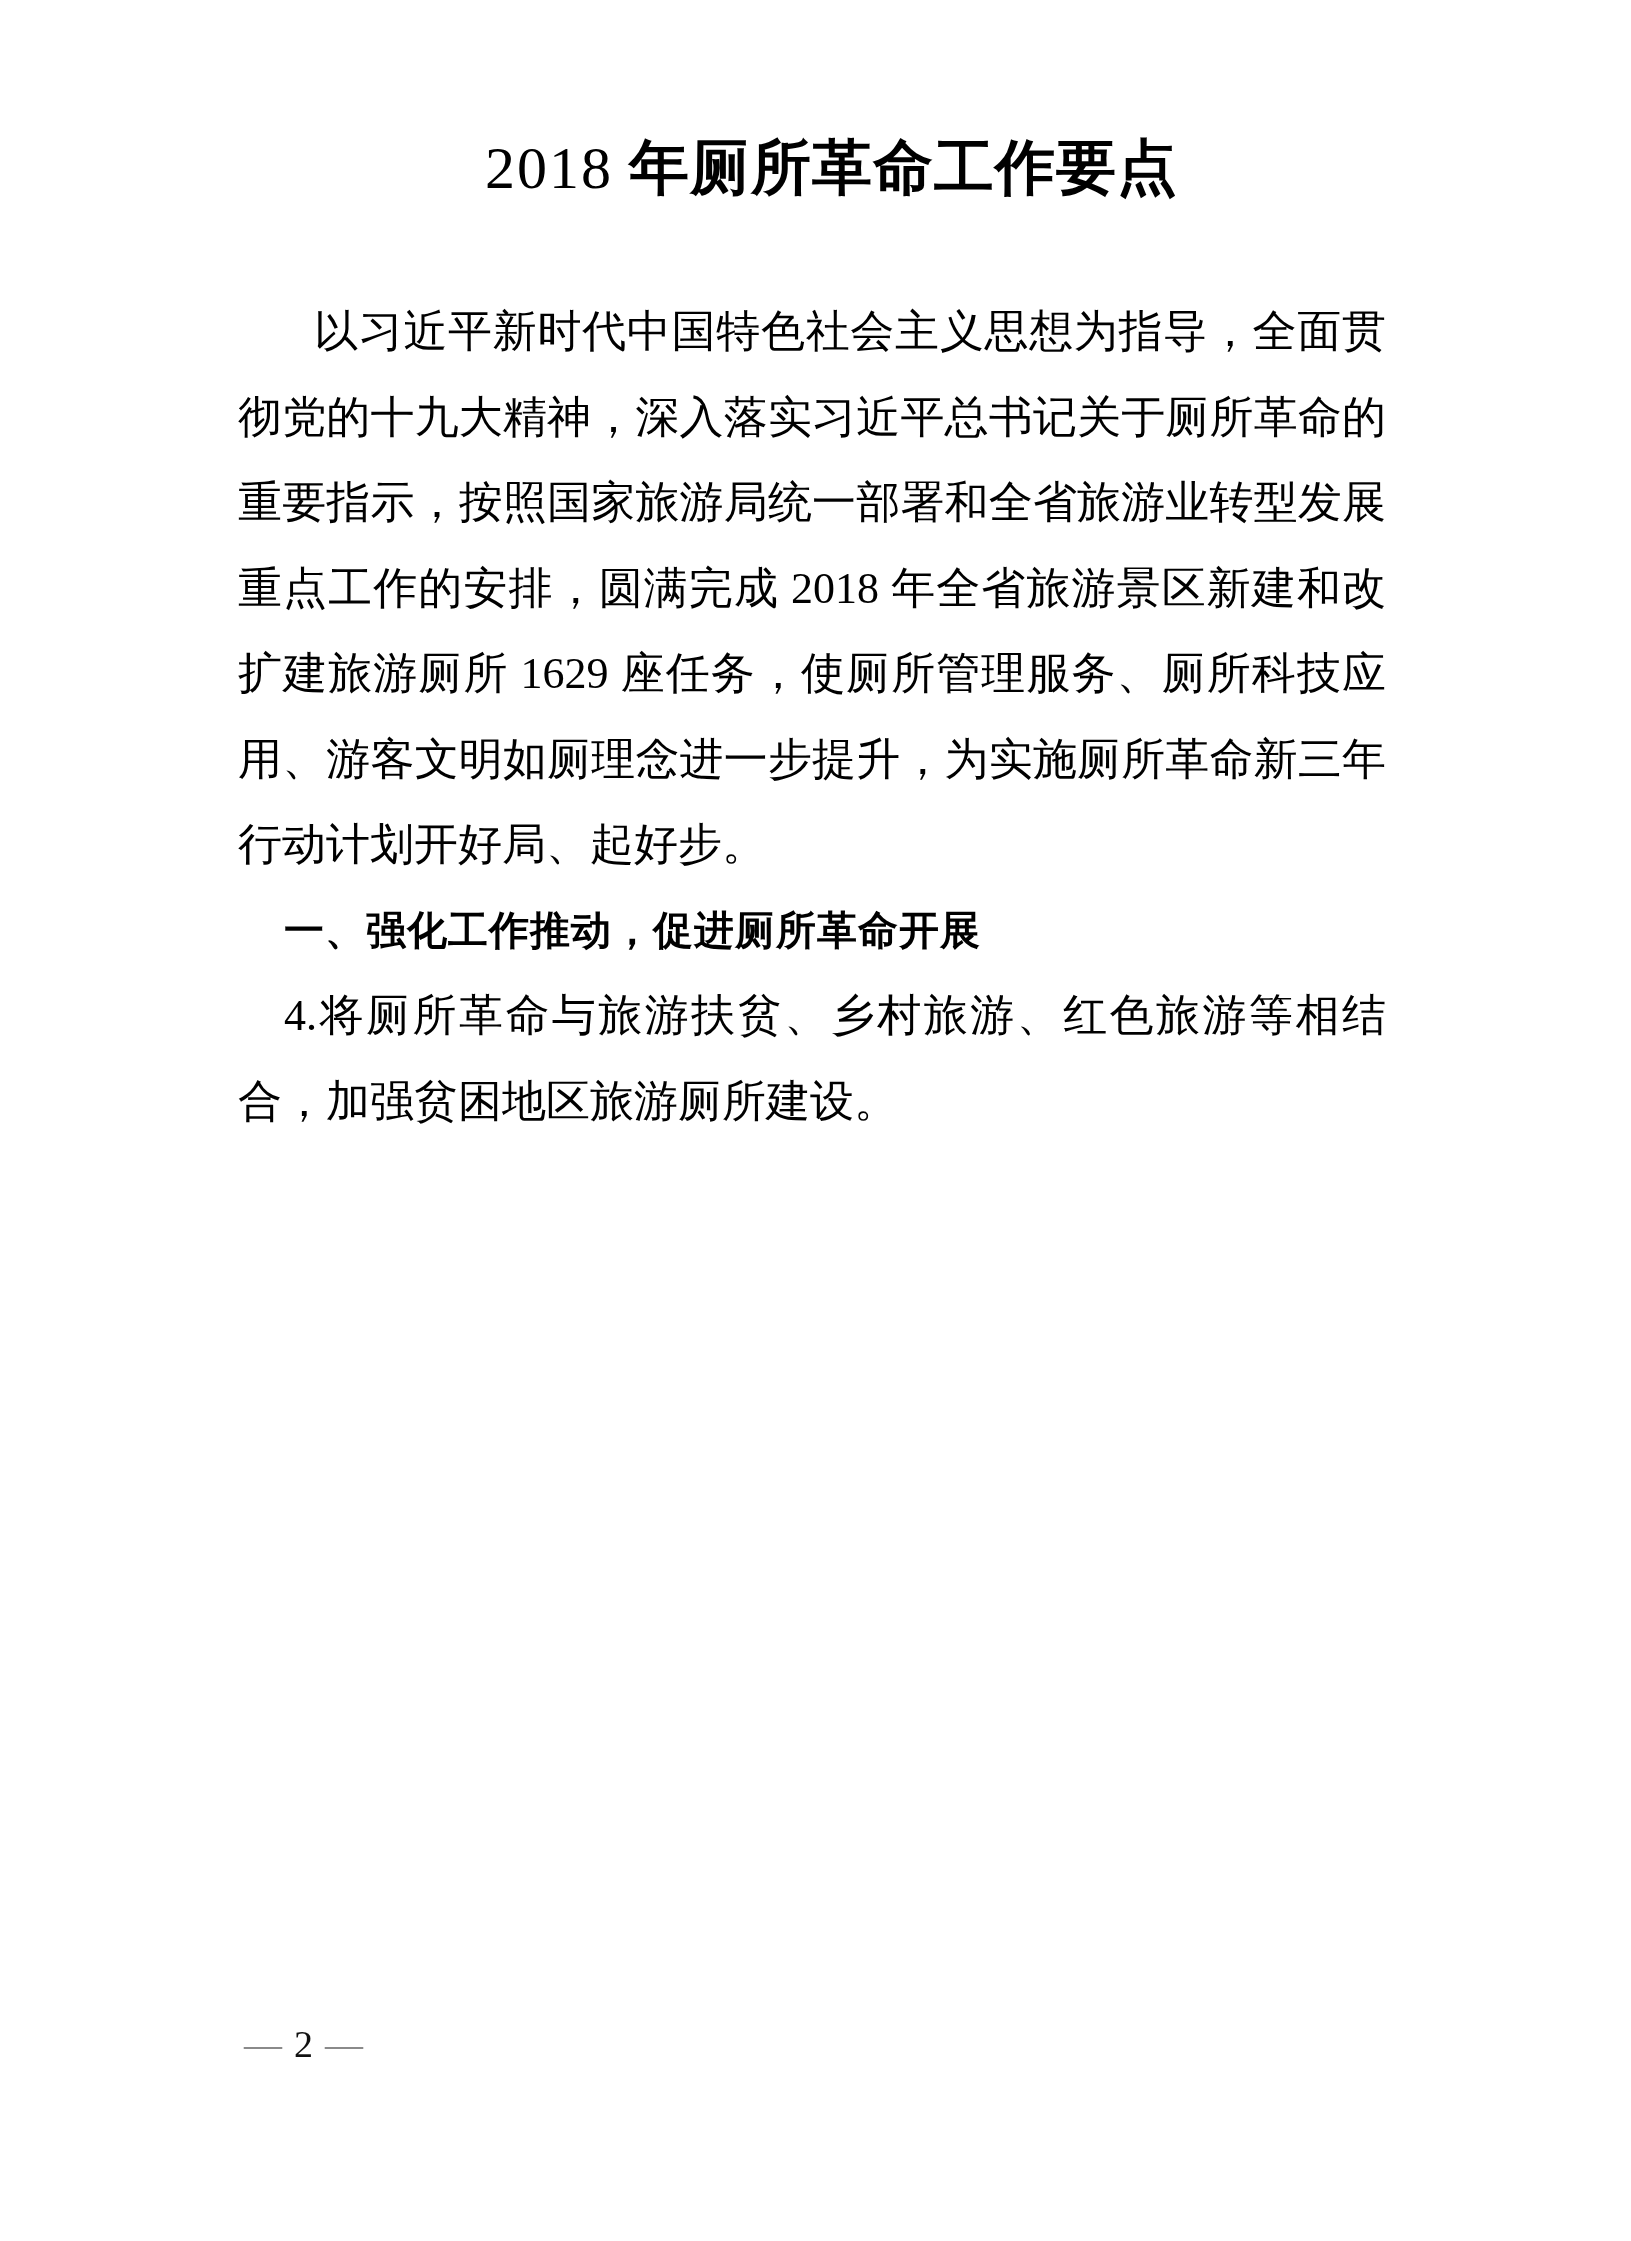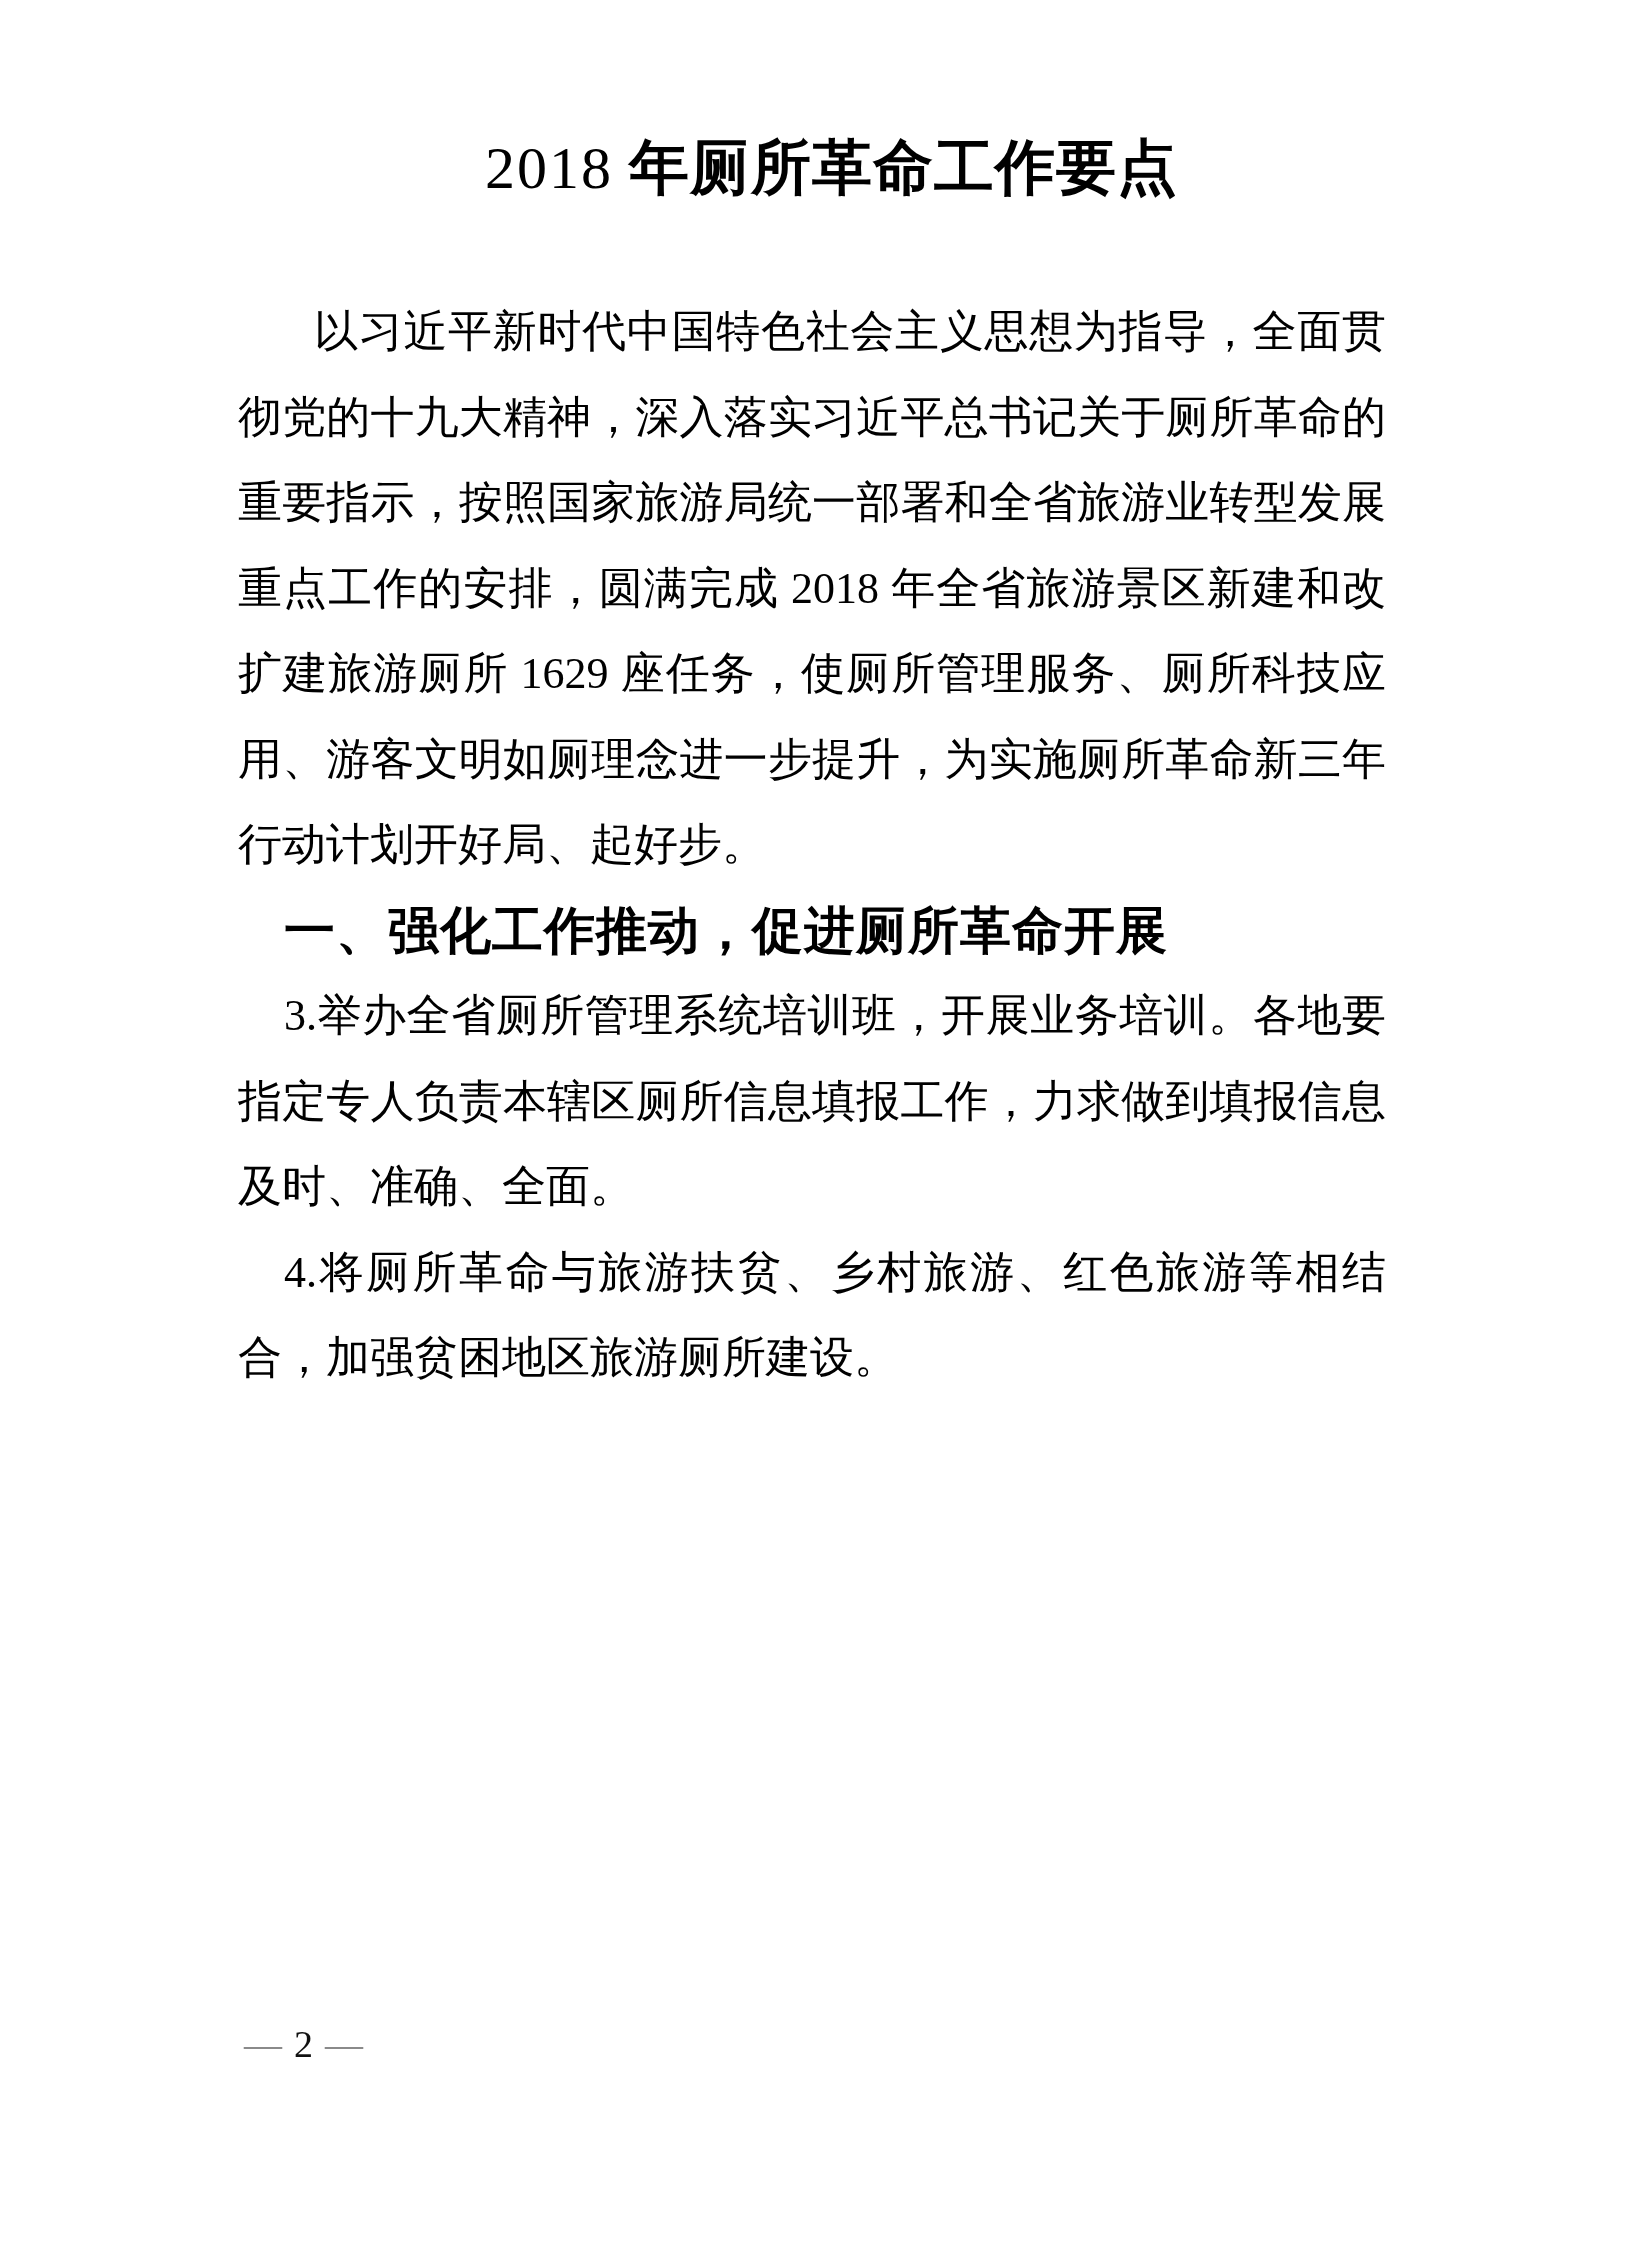--- a/index.html
+++ b/index.html
@@ -58,21 +58,21 @@
     text-indent: 76px;
   }
   .doc-body p.item {
     text-indent: 46px;
   }
   .doc-body h2.section {
     margin: 0;
     padding: 0;
     font-family: "Liberation Sans", "DejaVu Sans", sans-serif;
     font-weight: 700;
-    font-size: 51px;
+    font-size: 40px;
     line-height: 85.5px;
     text-indent: 46px;
     letter-spacing: 1px;
     text-align: left;
   }
   
   .page-footer {
     position: absolute;
     left: 244px;
     top: 2022px;
@@ -99,21 +99,20 @@
     <span class="title-num">2018</span><span class="title-cjk">年厕所革命工作要点</span>
   </h1>
 
   <div class="doc-body">
     <p class="intro">以习近平新时代中国特色社会主义思想为指导，全面贯彻党的十九大精神，深入落实习近平总书记关于厕所革命的重要指示，按照国家旅游局统一部署和全省旅游业转型发展重点工作的安排，圆满完成 2018 年全省旅游景区新建和改扩建旅游厕所 1629 座任务，使厕所管理服务、厕所科技应用、游客文明如厕理念进一步提升，为实施厕所革命新三年行动计划开好局、起好步。</p>
 
     <h2 class="section">一、强化工作推动，促进厕所革命开展</h2>
 
 
 
-    <p class="item">3.举办全省厕所管理系统培训班，开展业务培训。各地要指定专人负责本辖区厕所信息填报工作，力求做到填报信息及时、准确、全面。</p>
 
     <p class="item">4.将厕所革命与旅游扶贫、乡村旅游、红色旅游等相结合，加强贫困地区旅游厕所建设。</p>
   </div>
 
   <div class="page-footer">
     <span class="dash">—</span><span class="pg-num">2</span><span class="dash">—</span>
   </div>
 
 </div>
 

